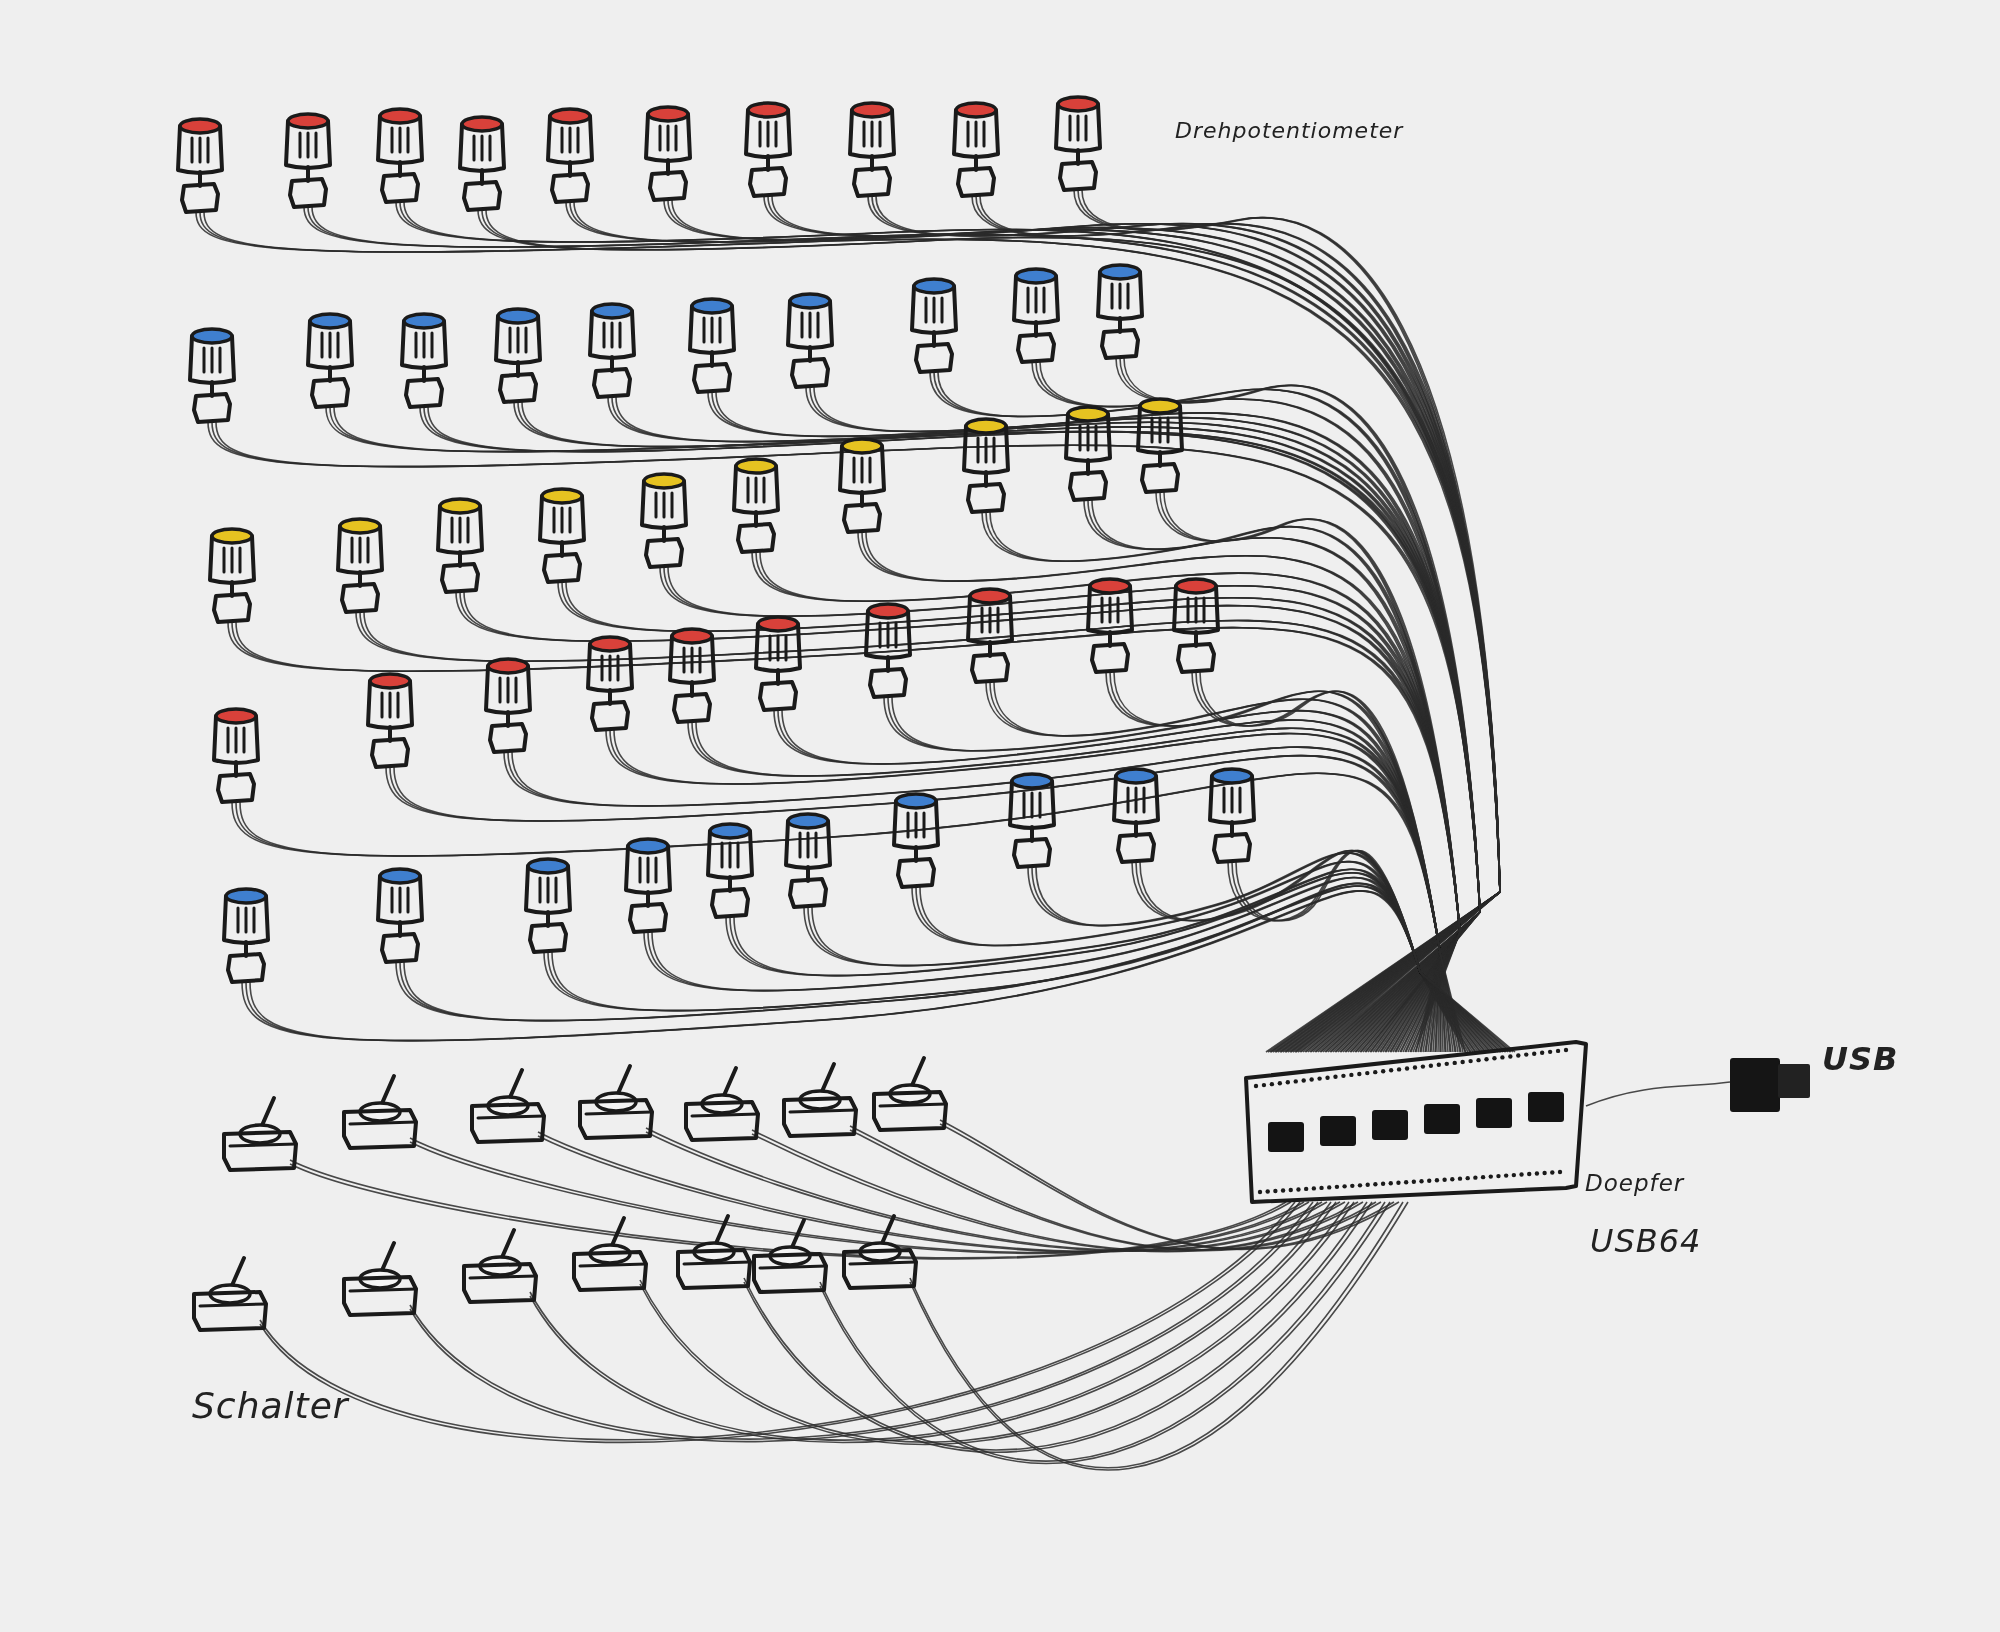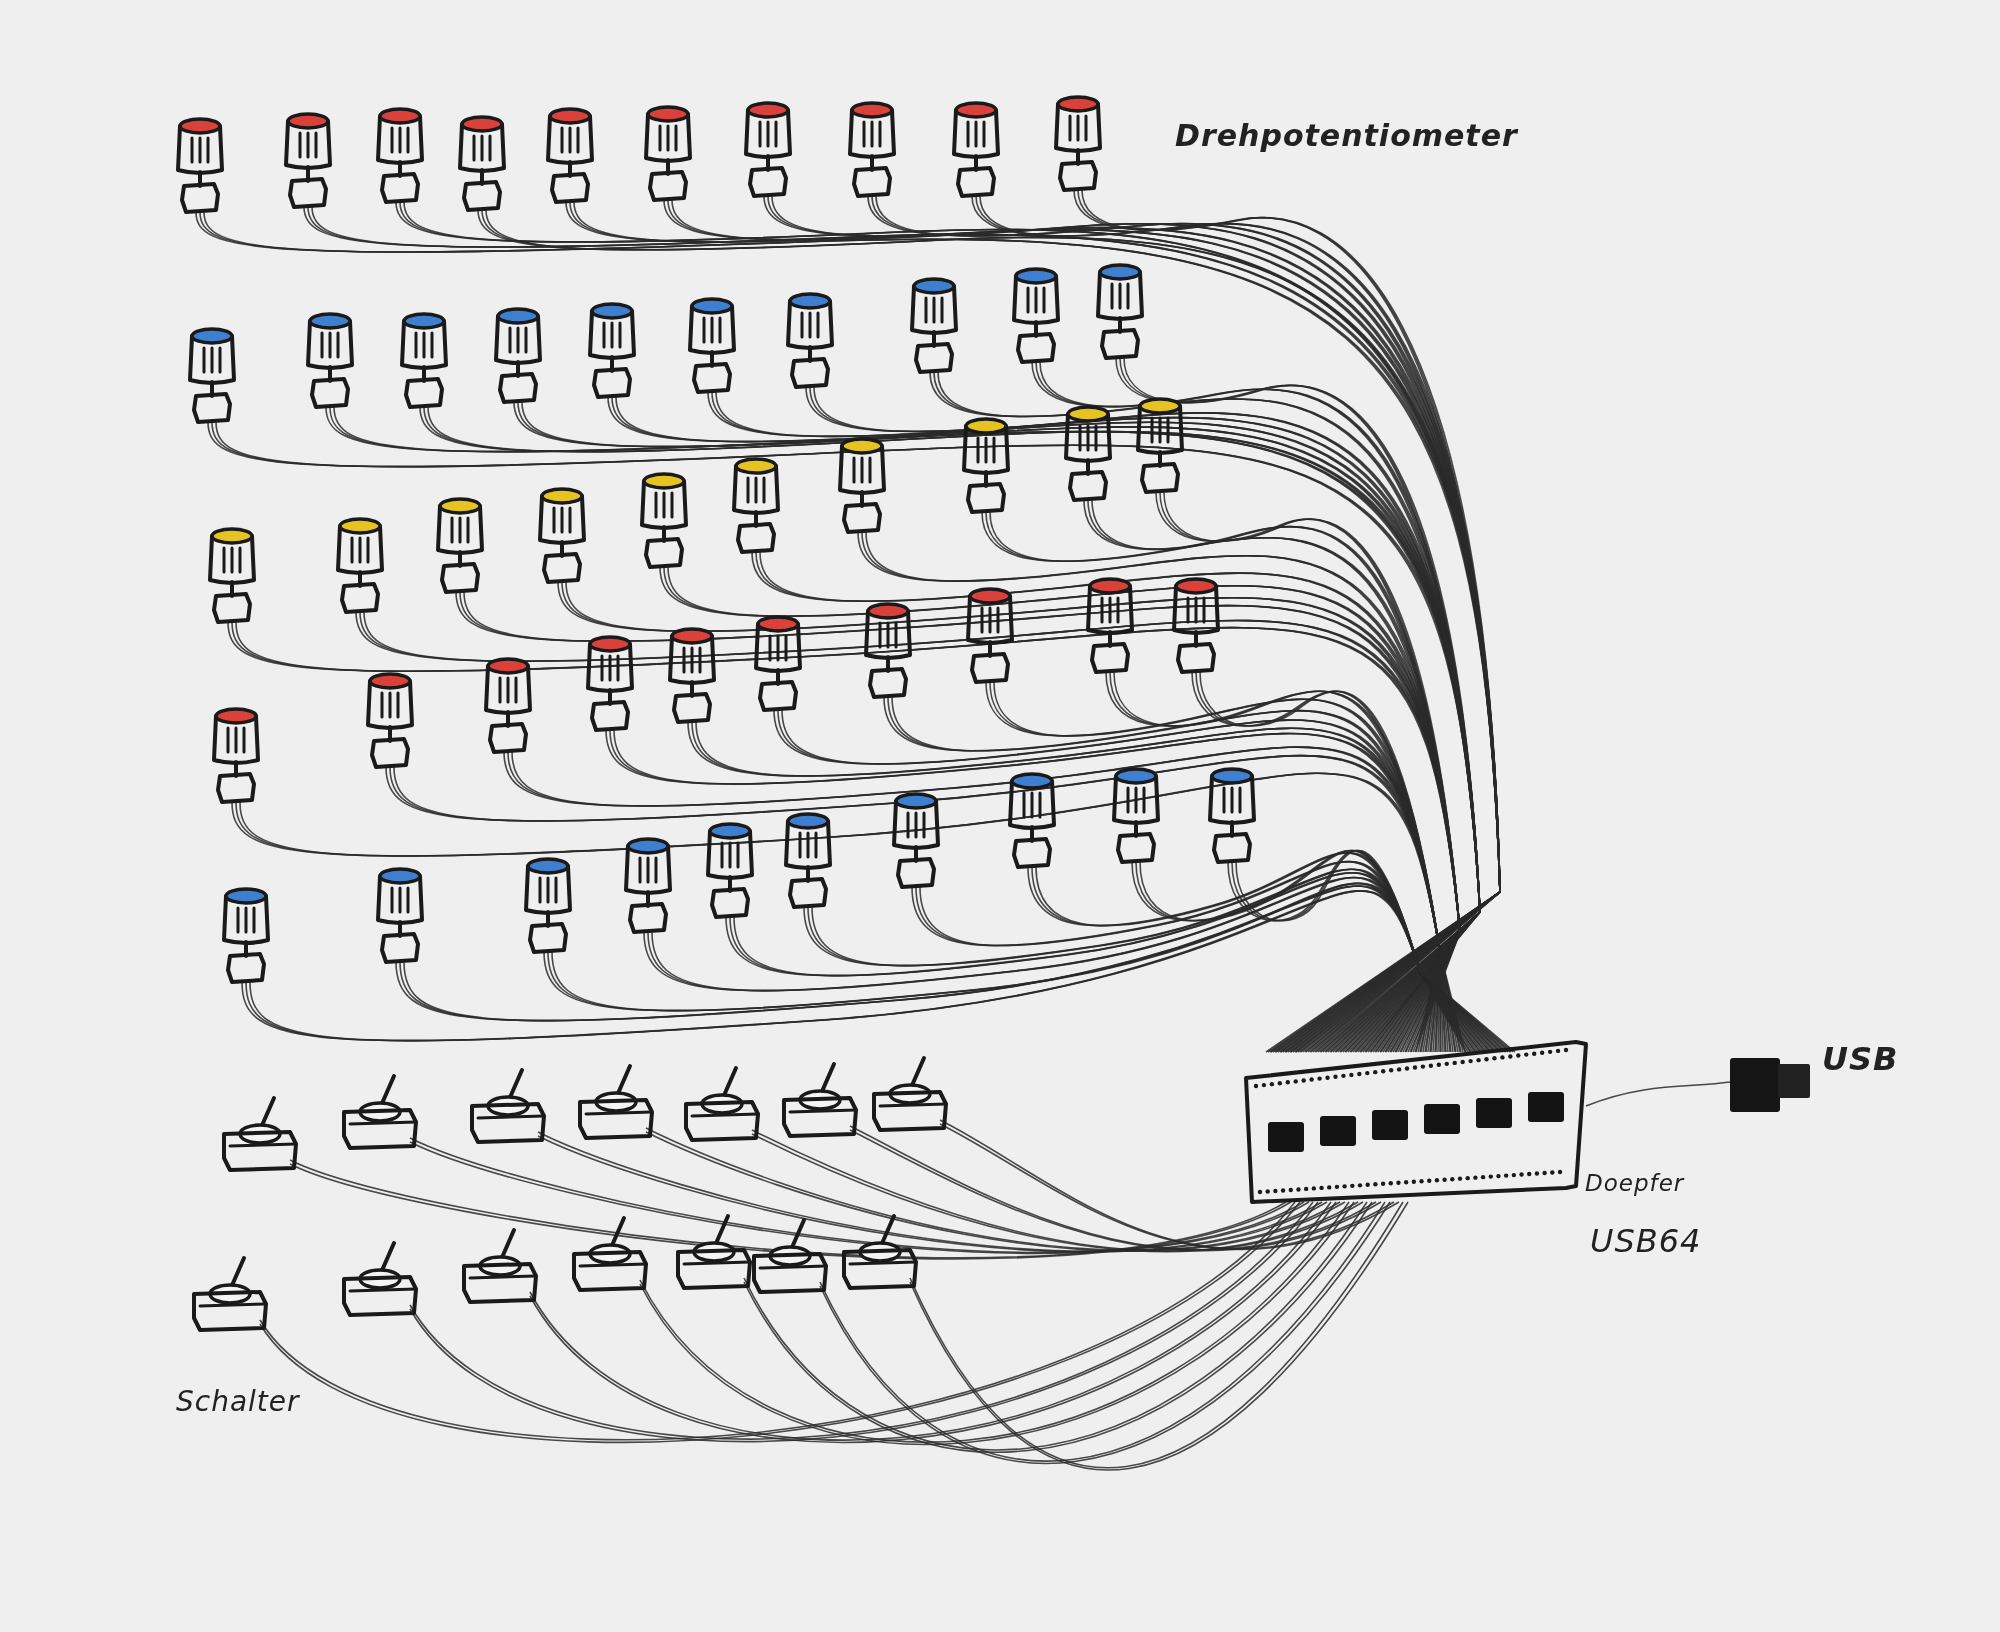--- a/index.html
+++ b/index.html
@@ -831,17 +831,17 @@
         <rect x="1528" y="1092" width="36" height="30" rx="3" fill="#141414"></rect>
       </g>
     </g>
   <g id="usb">
       <path class="wire" stroke-width="2.4" d="M1586,1106 C1646,1082 1690,1088 1730,1082"></path>
       <rect x="1730" y="1058" width="50" height="54" rx="3" fill="#151515"></rect>
       <rect x="1778" y="1064" width="32" height="34" rx="2" fill="#222"></rect>
     </g>
 </svg>
 
-<div class="label" style="left:1175px; top:118px; font-size:30px;font-weight:bold;">Drehpotentiometer</div>
-<div class="label" style="left:176px; top:1385px; font-size:28px;">Schalter</div>
+<div class="label" style="left:1175px; top:118px; font-size:22px;">Drehpotentiometer</div>
+<div class="label" style="left:192px; top:1385px; font-size:36px;">Schalter</div>
 <div class="label" style="left:1585px; top:1170px; font-size:23px;">Doepfer</div>
 <div class="label" style="left:1590px; top:1222px; font-size:32px;">USB64</div>
 <div class="label" style="left:1822px; top:1040px; font-size:32px;font-weight:bold;">USB</div>
 
 </body></html>

